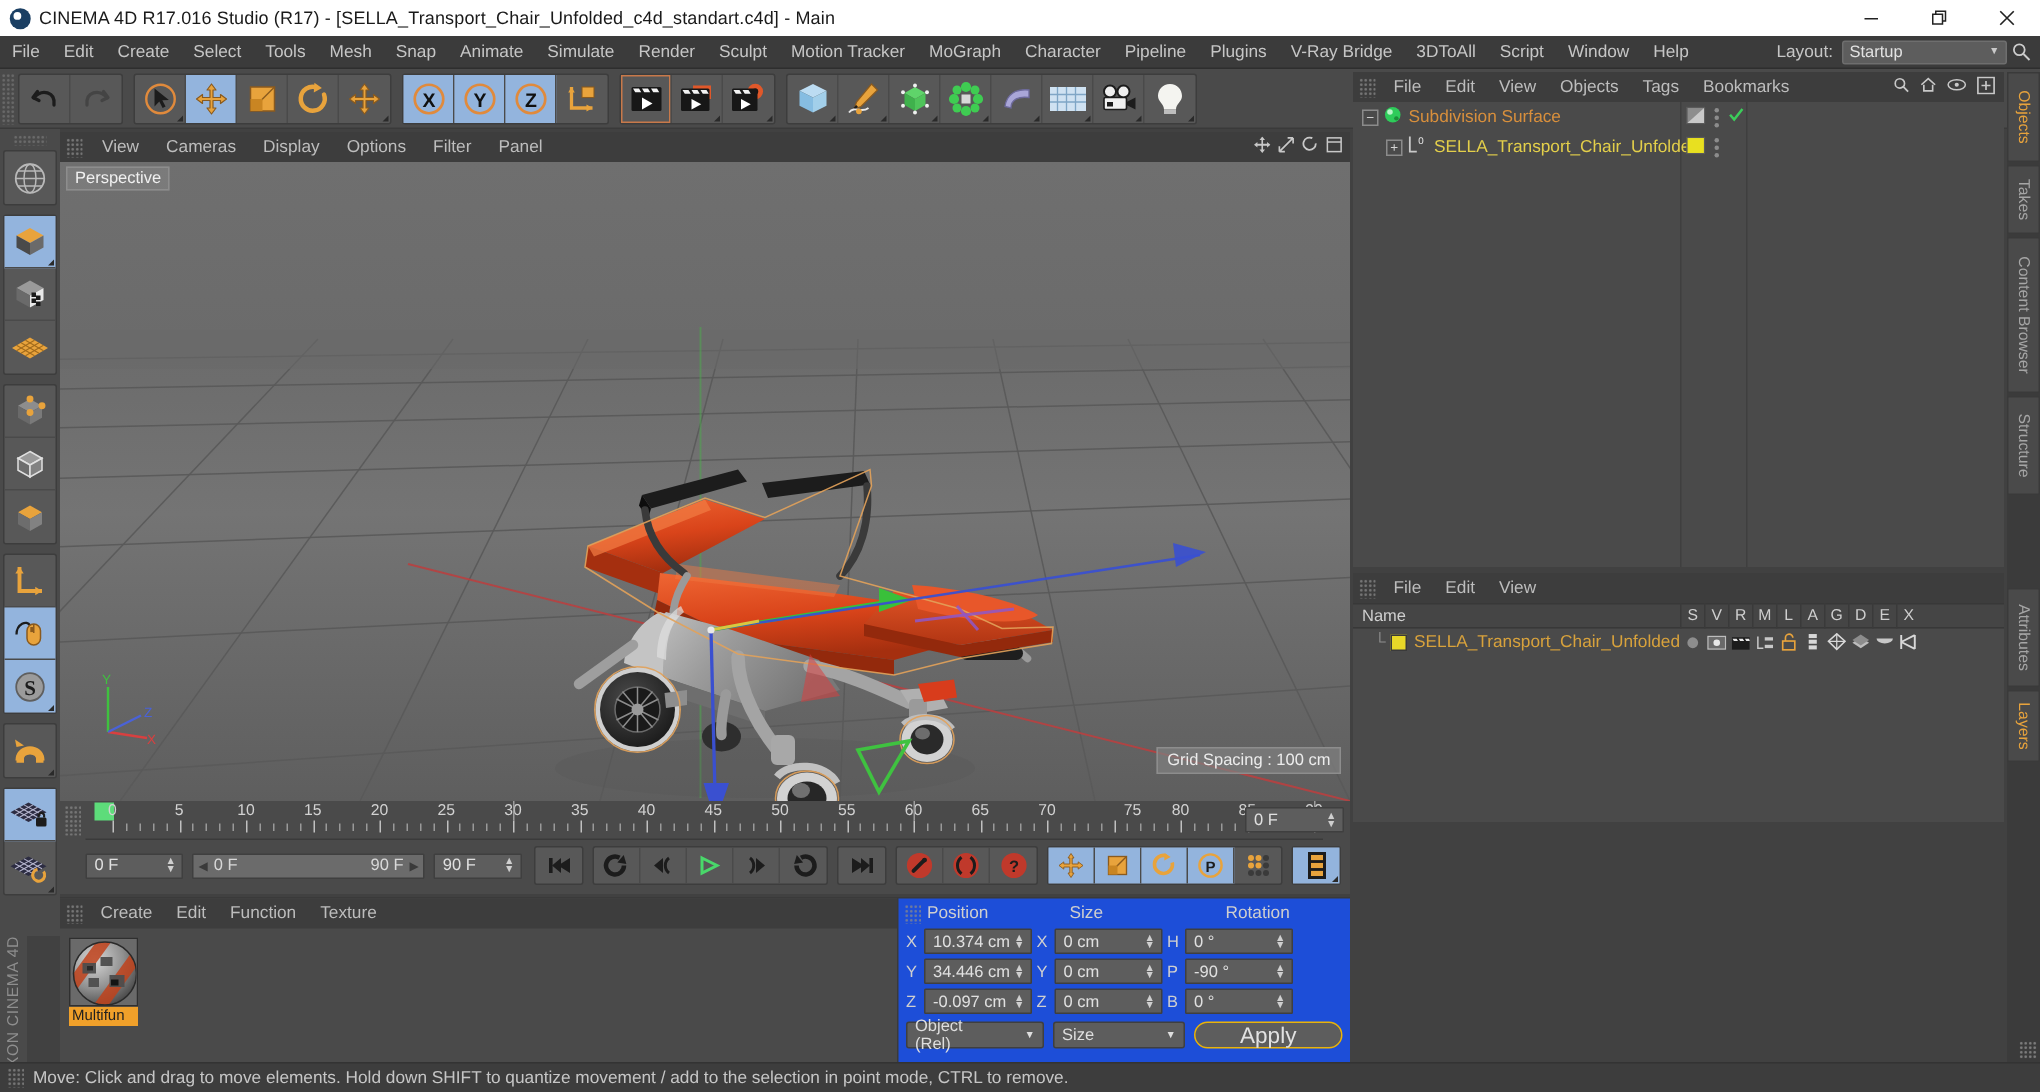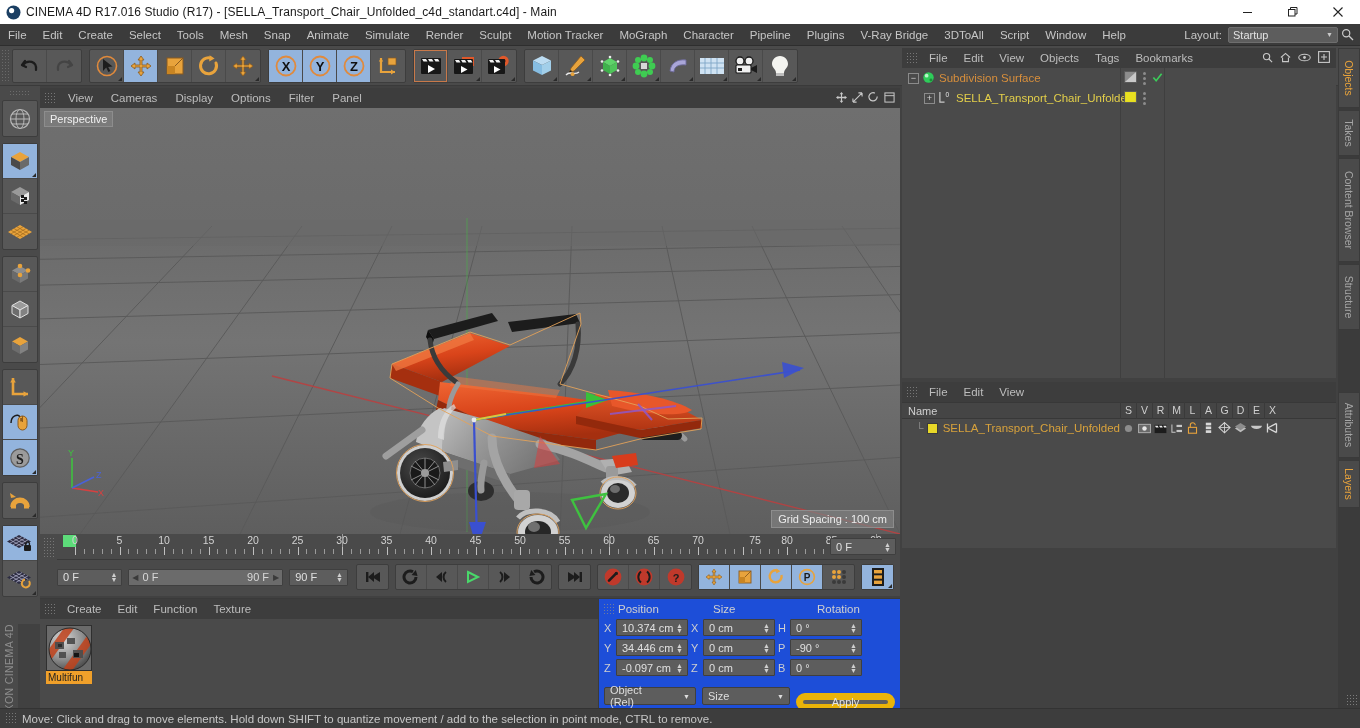--- a/index.html
+++ b/index.html
@@ -128,21 +128,21 @@
   .vp-body {
     position: relative; width: 860px; height: 426px; overflow: hidden;
     background: #6d6d6d;
   }
   .vp-label {
     position: absolute; left: 4px; top: 3px; z-index: 6;
     background: rgba(128,128,128,.72); color: #f0f0f0;
     font-size: 11px; padding: 1px 5px; border: 1px solid #8d8d8d;
   }
   .vp-grid-spacing {
-    position: absolute; right: 6px; bottom: 6px; z-index: 6;
+    position: absolute; right: 6px; bottom: 18px; z-index: 6;
     background: rgba(128,128,128,.72); color: #ececec;
     font-size: 11px; padding: 2px 6px; border: 1px solid #8d8d8d;
   }
   .vp-axis {
     position: absolute; left: 20px; bottom: 35px; z-index: 6; width: 60px; height: 55px;
   }
 
   
   .timeline {
     position: absolute; left: 40px; top: 534px; width: 860px; height: 62px;
@@ -227,22 +227,22 @@
   .coord-row { display: flex; align-items: center; margin-bottom: 3px; gap: 3px; }
   .axis-lbl { width: 9px; font-size: 11px; color: #cfcfcf; }
   .coord-field { width: 72px; }
   .coord-bottom { display: flex; align-items: center; gap: 6px; padding: 2px 5px 0 5px; }
   .dropdown {
     height: 18px; background: #5d5d5d; border: 1px solid #3f3f3f; border-radius: 2px;
     display: flex; align-items: center; padding: 0 5px; font-size: 11px; color: #dedede; gap: 28px;
   }
   .dropdown .caret { margin-left: auto; font-size: 7px; padding-left: 6px; }
   .applybtn {
-    height: 18px; flex: 1; background: #5d5d5d; border: 7px solid #eab308; border-radius: 9px;
-    display: flex; align-items: center; justify-content: center; font-size: 11px; color: #e2e2e2; margin-top: 12px;
+    height: 18px; flex: 1; background: #5d5d5d; border: 1px solid #eab308; border-radius: 9px;
+    display: flex; align-items: center; justify-content: center; font-size: 15px; color: #e2e2e2;
   }
 
   
   .objpanel {
     position: absolute; left: 902px; top: 48px; width: 434px; height: 330px;
     background: #4a4a4a;
   }
   .obj-list { background: #4a4a4a; height: 310px; position: relative; }
   .obj-row { display: flex; align-items: center; height: 20px; padding-left: 6px; position: relative; }
   .obj-row .tree-plus {

